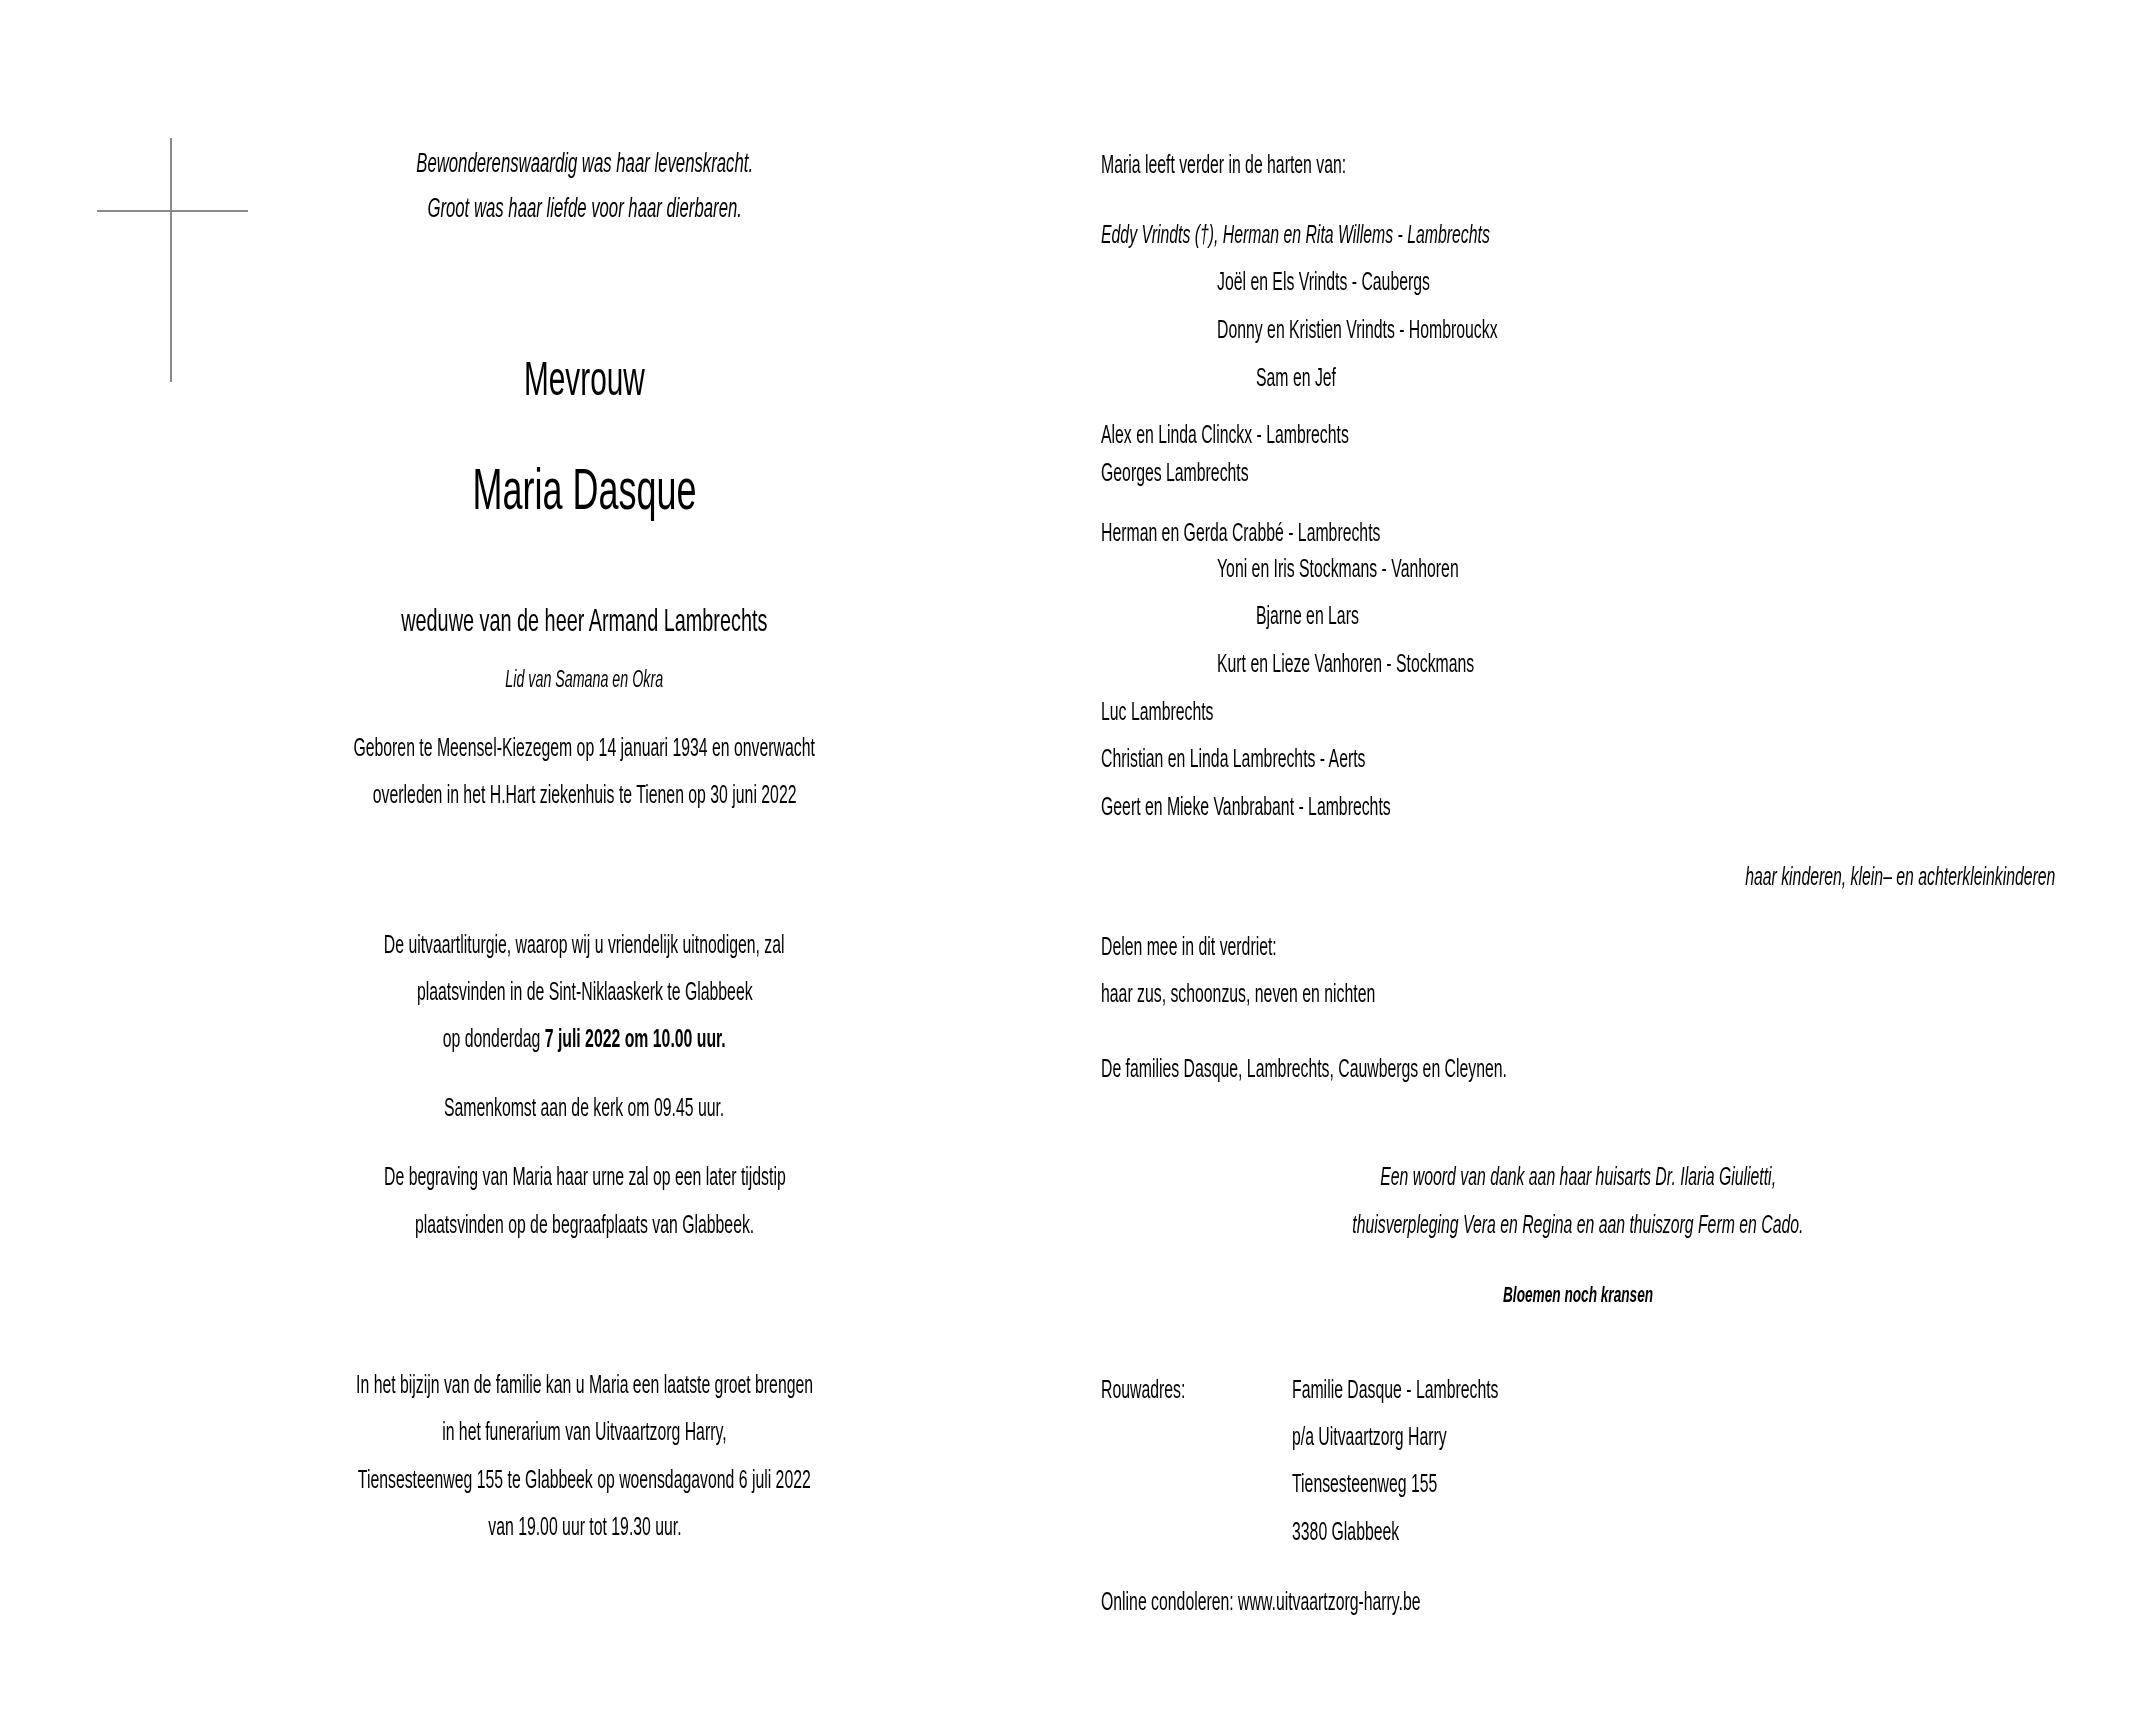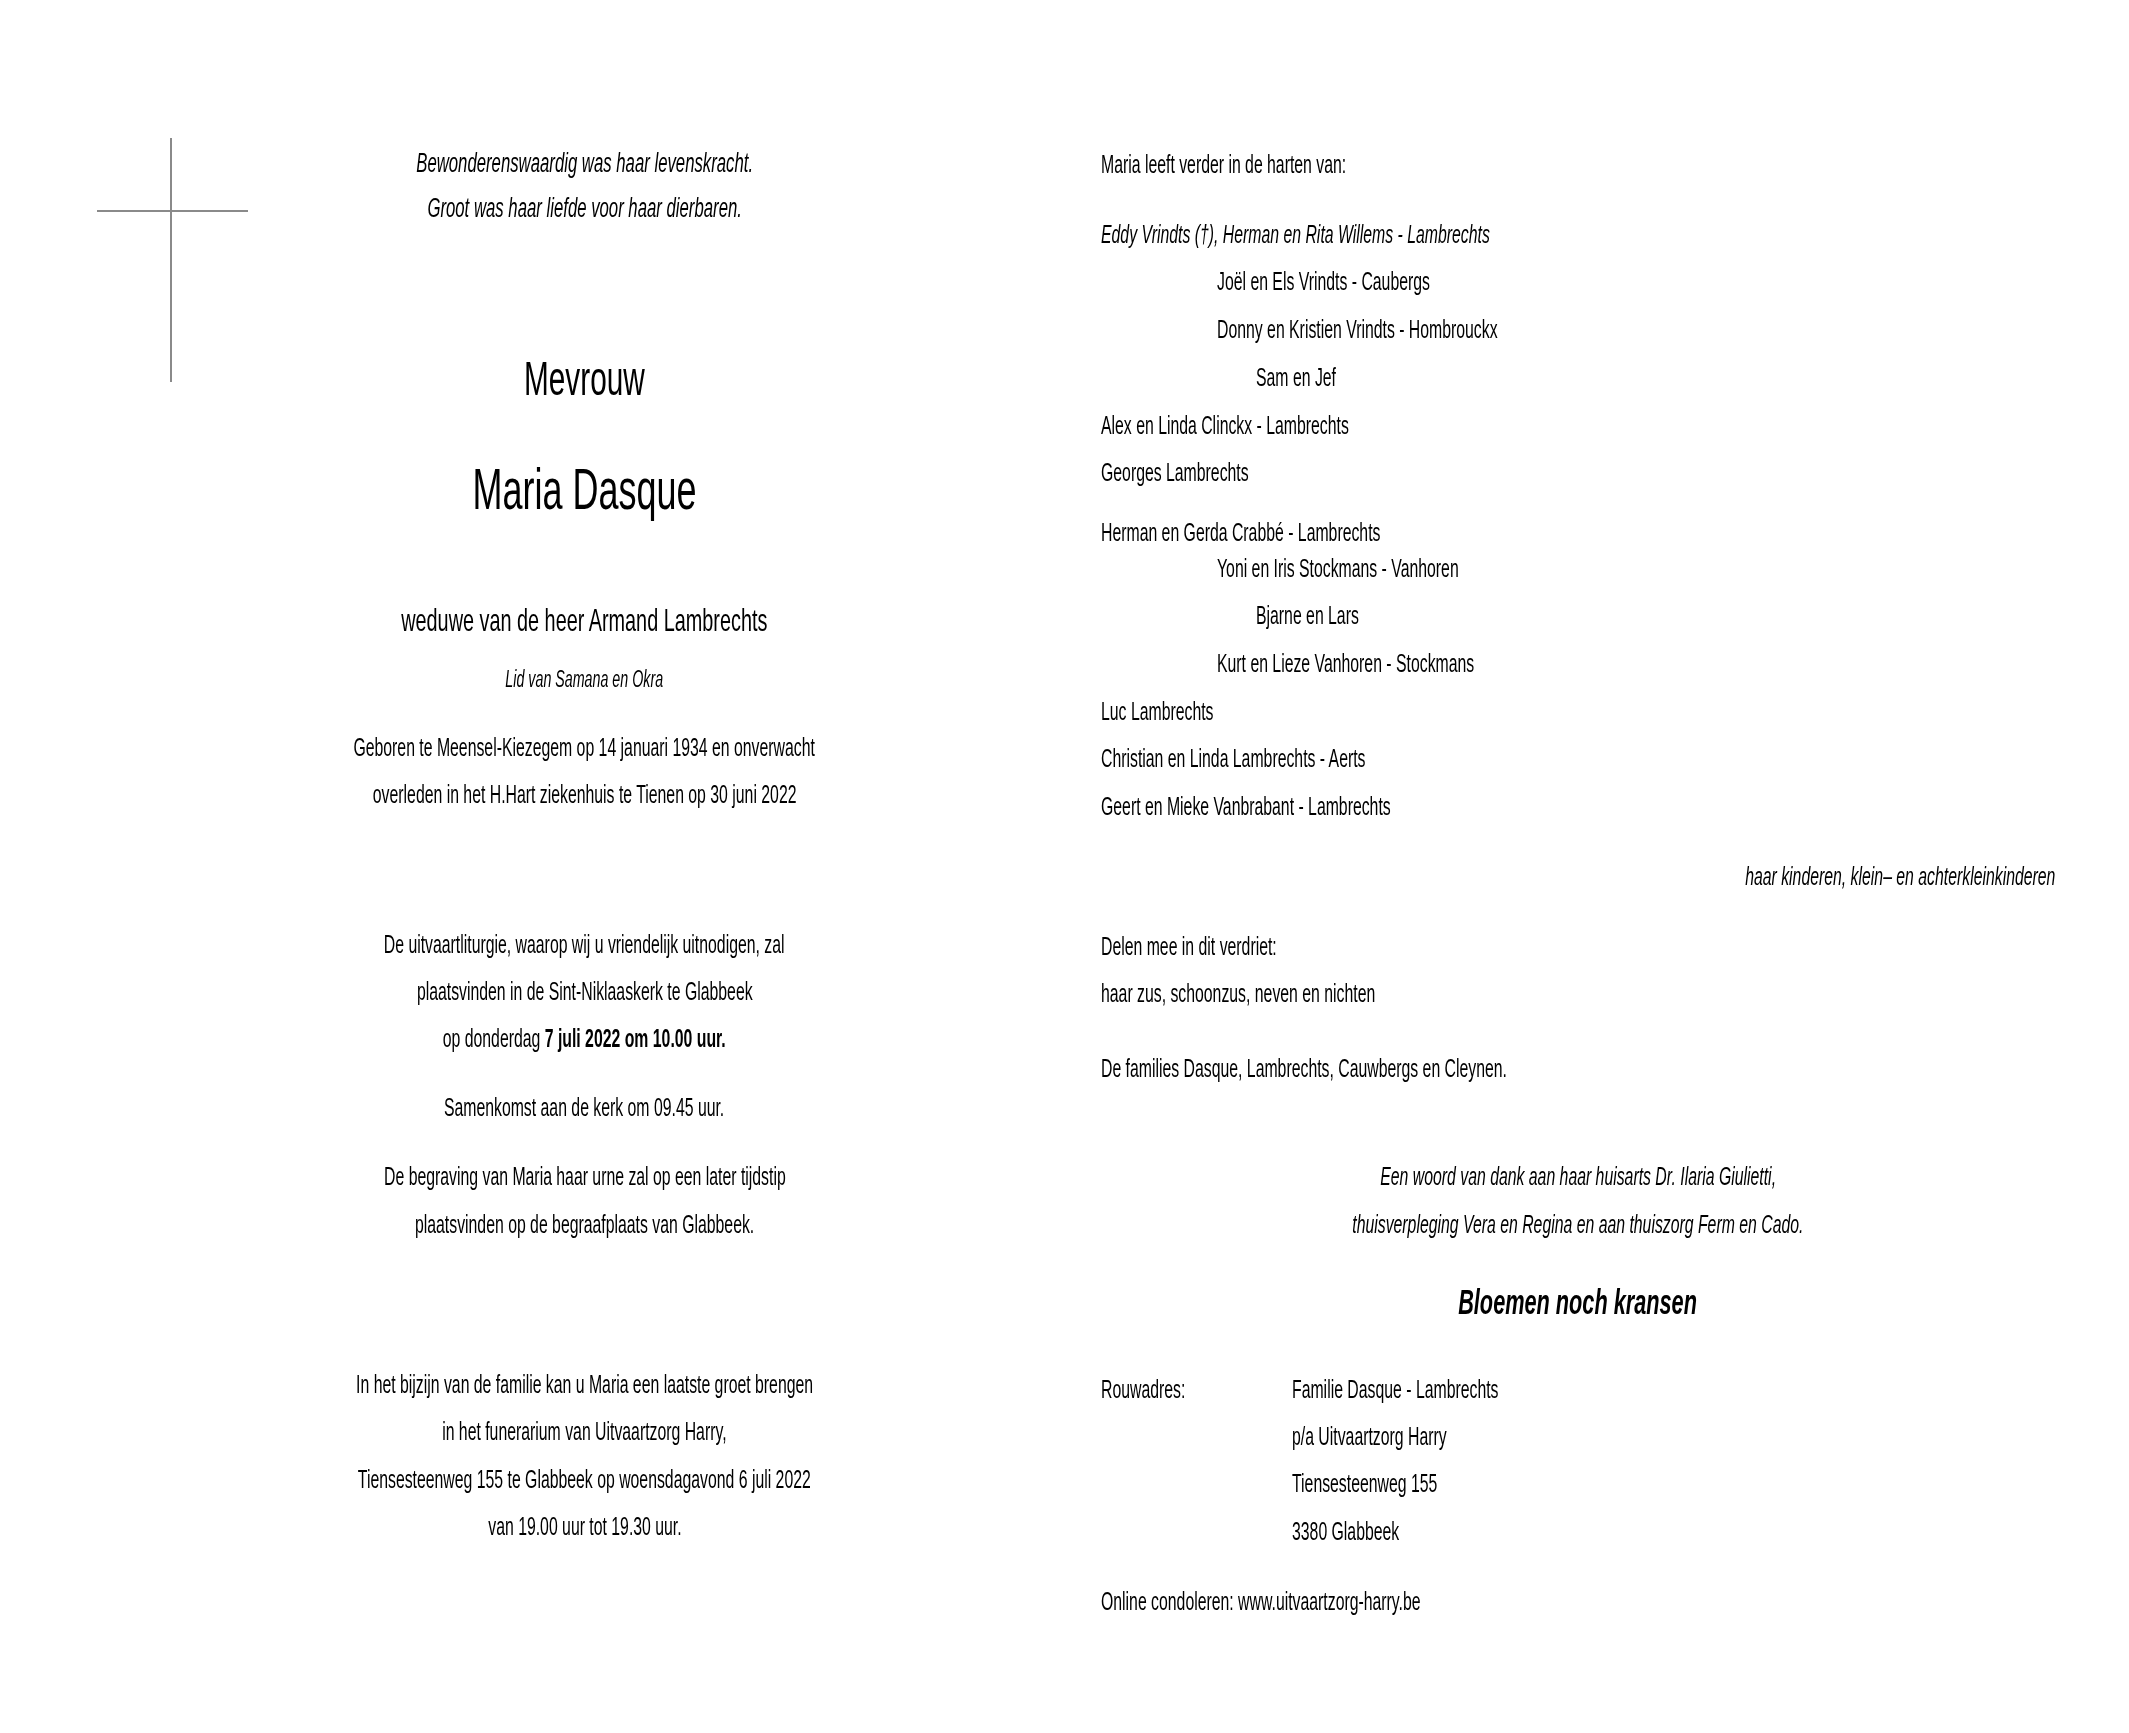--- a/index.html
+++ b/index.html
@@ -192,21 +192,21 @@
     </div>
     <div class="line left s-body ind1" style="top:269px;">
       <span class="cond cond-l">Joël en Els Vrindts - Caubergs</span>
     </div>
     <div class="line left s-body ind1" style="top:317px;">
       <span class="cond cond-l">Donny en Kristien Vrindts - Hombrouckx</span>
     </div>
     <div class="line left s-body ind2" style="top:365px;">
       <span class="cond cond-l">Sam en Jef</span>
     </div>
-    <div class="line left s-body ind0" style="top:413px;">
+    <div class="line left s-body ind0" style="top:422px;">
       <span class="cond cond-l">Alex en Linda Clinckx - Lambrechts</span>
     </div>
     <div class="line left s-body ind0" style="top:460px;">
       <span class="cond cond-l">Georges Lambrechts</span>
     </div>
     <div class="line left s-body ind0" style="top:520px;">
       <span class="cond cond-l">Herman en Gerda Crabbé - Lambrechts</span>
     </div>
     <div class="line left s-body ind1" style="top:556px;">
       <span class="cond cond-l">Yoni en Iris Stockmans - Vanhoren</span>
@@ -242,21 +242,21 @@
       <span class="cond cond-l">De families Dasque, Lambrechts, Cauwbergs en Cleynen.</span>
     </div>
 
     <div class="line center s-small" style="top:1164px; font-size:25.5px;text-decoration:underline;">
       <span class="cond">Een woord van dank aan haar huisarts Dr. Ilaria Giulietti,</span>
     </div>
     <div class="line center s-small" style="top:1212px; font-size:25.5px;">
       <span class="cond">thuisverpleging Vera en Regina en aan thuiszorg Ferm en Cado.</span>
     </div>
 
-    <div class="line center" style="top:1284px; font-size:35px;">
+    <div class="line center" style="top:1284px; font-size:22px;">
       <span class="cond bi">Bloemen noch kransen</span>
     </div>
 
     <div class="addr-row s-body" style="top:1375px;">
       <span class="cond cond-l" style="position:absolute; left:0;">Rouwadres:</span>
       <span class="cond cond-l addr-val">Familie Dasque - Lambrechts</span>
     </div>
     <div class="addr-row s-body" style="top:1422px;">
       <span class="cond cond-l addr-val">p/a Uitvaartzorg Harry</span>
     </div>

